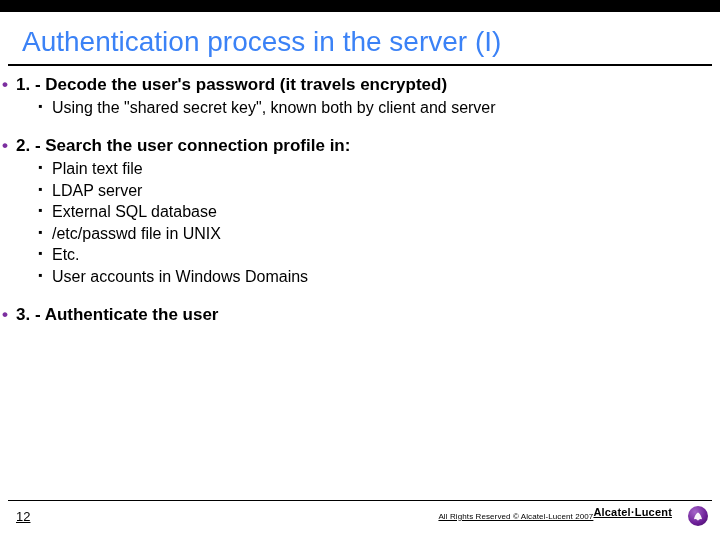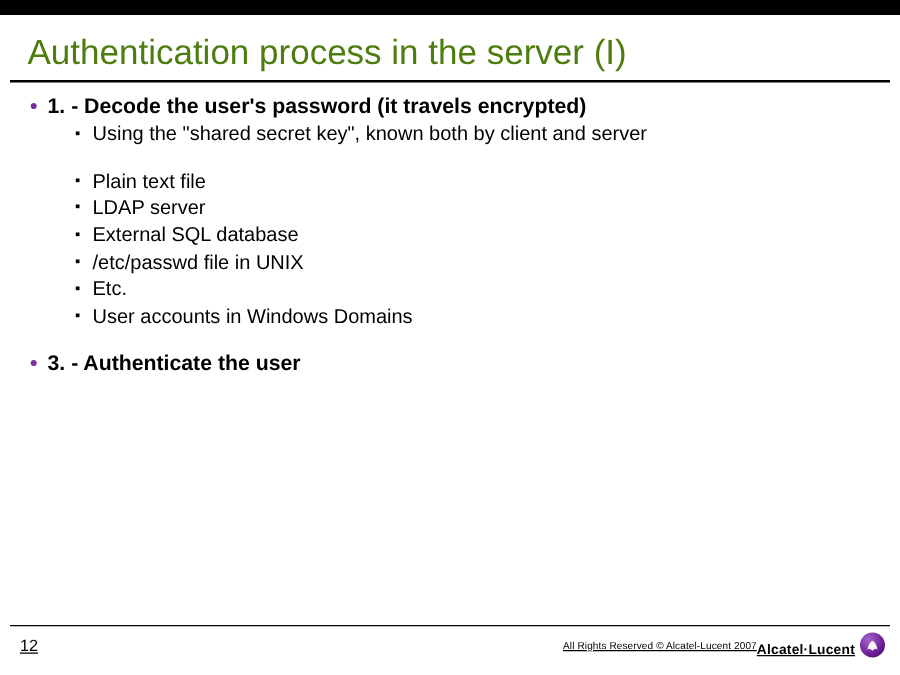--- a/index.html
+++ b/index.html
@@ -19,32 +19,32 @@
     box-sizing: border-box;
   }
   .topbar {
     width: 100%;
     height: 12px;
     background: #000;
   }
   .title {
     font-family: "Trebuchet MS", "Segoe UI", sans-serif;
     font-size: 28px;
-    color: #4d7c0f;
+    color: #3b82f6;
     padding: 14px 16px 6px 22px;
     font-weight: 400;
     letter-spacing: 0px;
   }
   .title-rule {
     border: none;
     border-top: 2px solid #000;
     margin: 0 8px 0 8px;
   }
   .content {
-    padding: 6px 20px 0 24px;
+    padding: 6px 20px 0 2px;
   }
   .l1 {
     margin: 2px 0 2px 0;
     padding-left: 14px;
     position: relative;
     font-size: 17px;
     font-weight: 700;
     line-height: 1.25;
   }
   .l1::before {
@@ -103,22 +103,22 @@
   }
   .copyright {
     font-size: 8px;
     color: #000;
     text-align: right;
     flex: 1;
     letter-spacing: 0.1px;
   }
   .brand {
     display: flex;
-    align-items: flex-end;
-    gap: 4px;
+    align-items: flex-start;
+    gap: 16px;
   }
   .brand-text {
     font-size: 11px;
     font-weight: 600;
     color: #000;
     letter-spacing: 0.2px;
   }
   .brand-logo {
     width: 20px;
     height: 20px;
@@ -142,20 +142,23 @@
 
   <div class="content">
 
     <div class="l1">
       <span>1. - Decode the user's password (it travels encrypted)</span>
     </div>
     <ul class="l2list">
       <li class="l2"><span>Using the "shared secret key", known both by client and server</span></li>
     </ul>
 
+    <div class="l1">
+      <span>2. - Search the user connection profile in:</span>
+    </div>
     <ul class="l2list">
       <li class="l2"><span>Plain text file</span></li>
       <li class="l2"><span>LDAP server</span></li>
       <li class="l2"><span>External SQL database</span></li>
       <li class="l2"><span>/etc/passwd file in UNIX</span></li>
       <li class="l2"><span>Etc.</span></li>
       <li class="l2"><span>User accounts in Windows Domains</span></li>
     </ul>
 
     <div class="l1">

